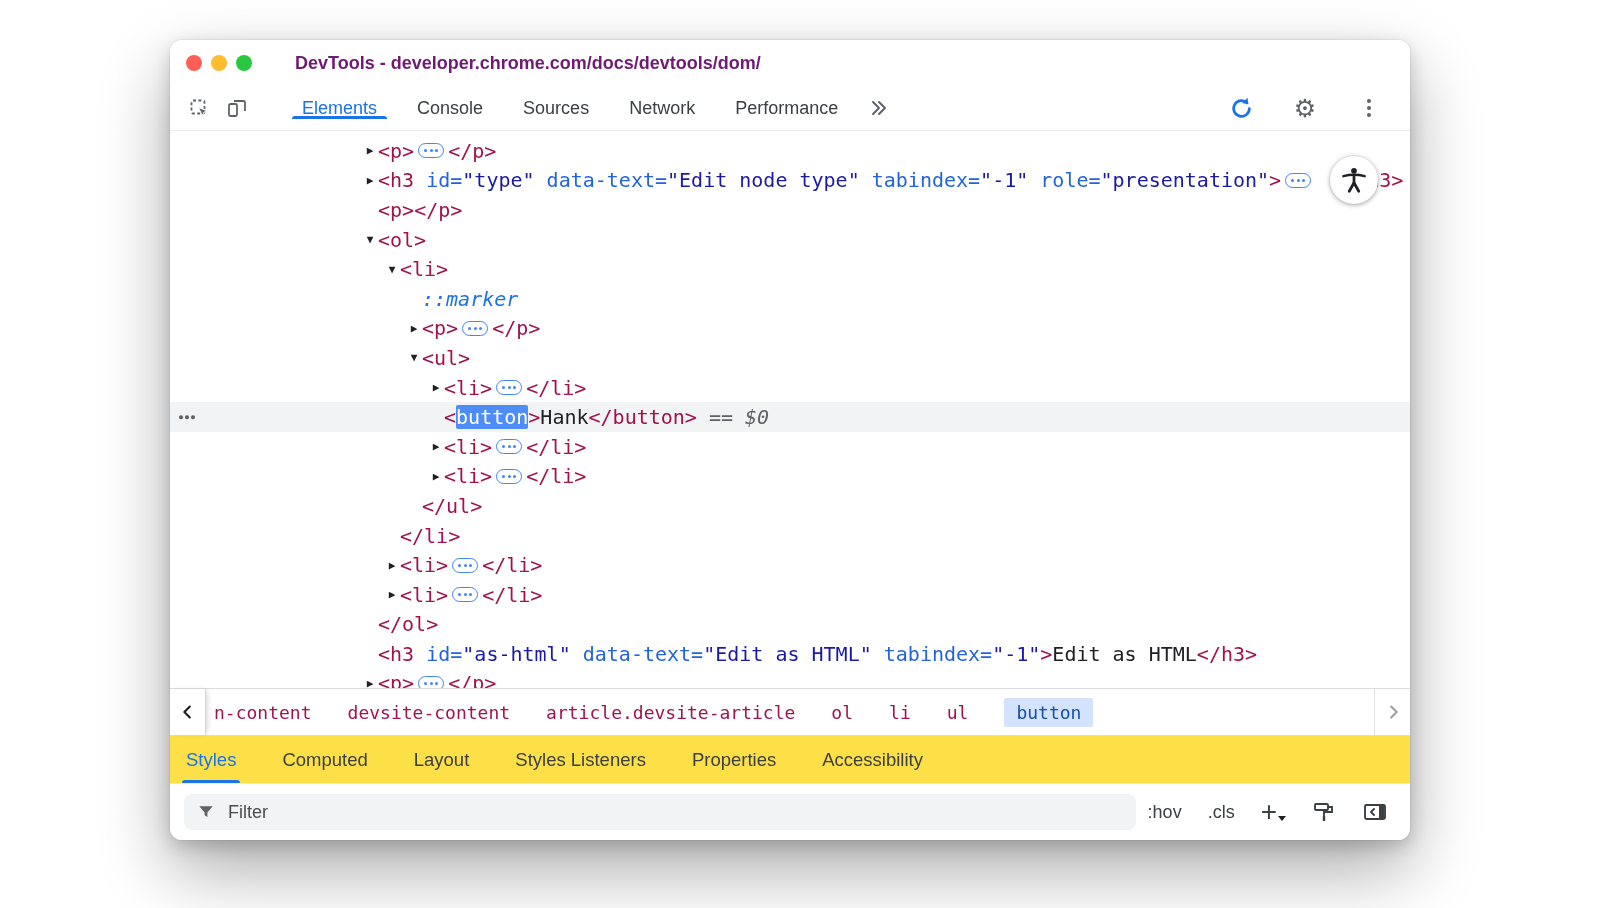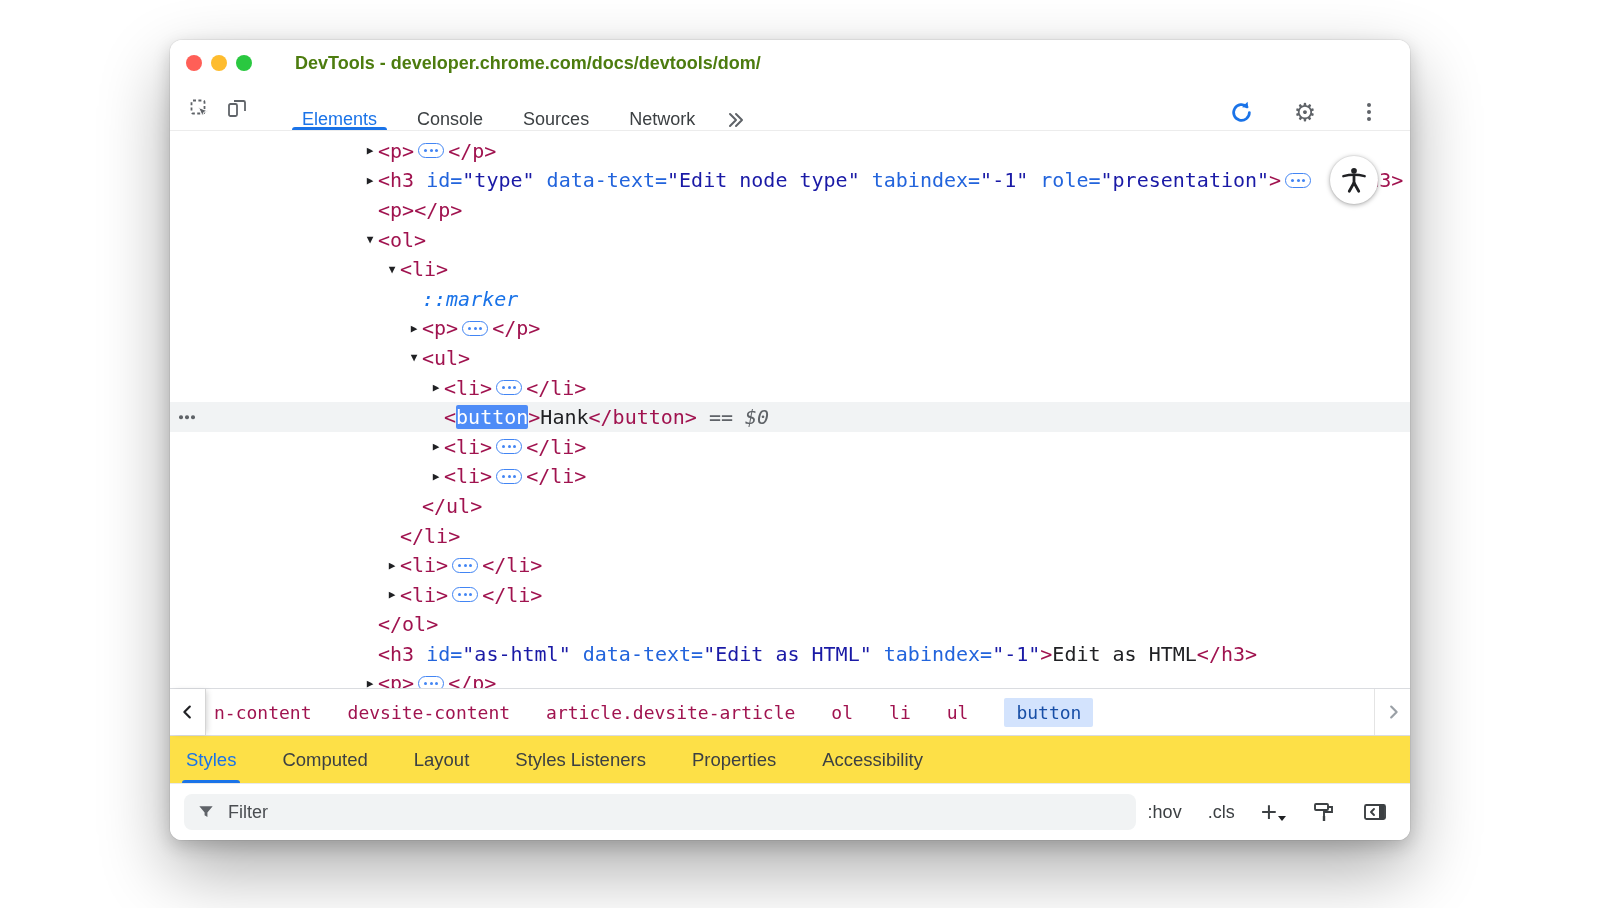--- a/index.html
+++ b/index.html
@@ -11,24 +11,24 @@
     border-radius:12px;overflow:hidden;
     box-shadow:0 30px 70px rgba(0,0,0,.33),0 6px 18px rgba(0,0,0,.18),0 0 0 1px rgba(0,0,0,.05);}
 
   
   .titlebar{height:46px;position:relative;display:flex;align-items:center;background:#fff;}
   .lights{position:absolute;left:16px;top:0;height:100%;display:flex;align-items:center;gap:9px;}
   .light{width:16px;height:16px;border-radius:50%;display:inline-block;}
   .light.red{background:#ff5f57;}
   .light.yellow{background:#febc2e;}
   .light.green{background:#2ac840;}
-  .win-title{margin-left:125px;font-weight:bold;font-size:18px;color:#4d7c0f;}
-
-  
-  .toolbar{height:45px;display:flex;align-items:flex-end;border-bottom:1px solid #ececec;padding-left:10px;}
+  .win-title{margin-left:125px;font-weight:bold;font-size:18px;color:#701a75;}
+
+  
+  .toolbar{height:45px;display:flex;align-items:center;border-bottom:1px solid #ececec;padding-left:10px;}
   .icon-btn{width:38px;display:flex;align-items:center;justify-content:center;align-self:center;height:36px;}
   .tabs{display:flex;margin-left:26px;}
   .tab{display:flex;align-items:center;padding:0 20px;font-size:18px;color:#3c4043;position:relative;}
   .tab.active{color:#1a73e8;}
   .tab.active::after{content:"";position:absolute;left:10px;right:10px;bottom:0;height:3px;
     background:#1a73e8;border-radius:3px 3px 0 0;}
   .more-btn{display:flex;align-items:center;padding:0 10px;}
   .toolbar-right{margin-left:auto;display:flex;align-items:center;gap:26px;padding-right:22px;}
   .gear{font-size:25px;color:#5f6368;line-height:1;}
   .dots-v{display:flex;flex-direction:column;gap:3px;}
@@ -119,20 +119,21 @@
       <svg width="24" height="24" viewBox="0 0 24 24" fill="none" stroke="#5f6368" stroke-width="1.8">
         <path d="M9 5h9.5A1.5 1.5 0 0 1 20 6.5V15"></path>
         <rect x="4" y="8" width="8" height="12" rx="1.5"></rect>
       </svg>
     </button>
     <div class="tabs">
       <div class="tab active">Elements</div>
       <div class="tab">Console</div>
       <div class="tab">Sources</div>
       <div class="tab">Network</div>
+      <div class="tab">Performance</div>
       <button class="more-btn">
         <svg width="20" height="20" viewBox="0 0 20 20" fill="none" stroke="#5f6368" stroke-width="2" stroke-linecap="round" stroke-linejoin="round">
           <polyline points="5 4 11 10 5 16"></polyline>
             <polyline points="11 4 17 10 11 16"></polyline>
         </svg>
       </button>
     </div>
     <div class="toolbar-right">
       <button class="icon-btn">
         <svg width="27" height="27" viewBox="0 0 24 24" fill="none">

